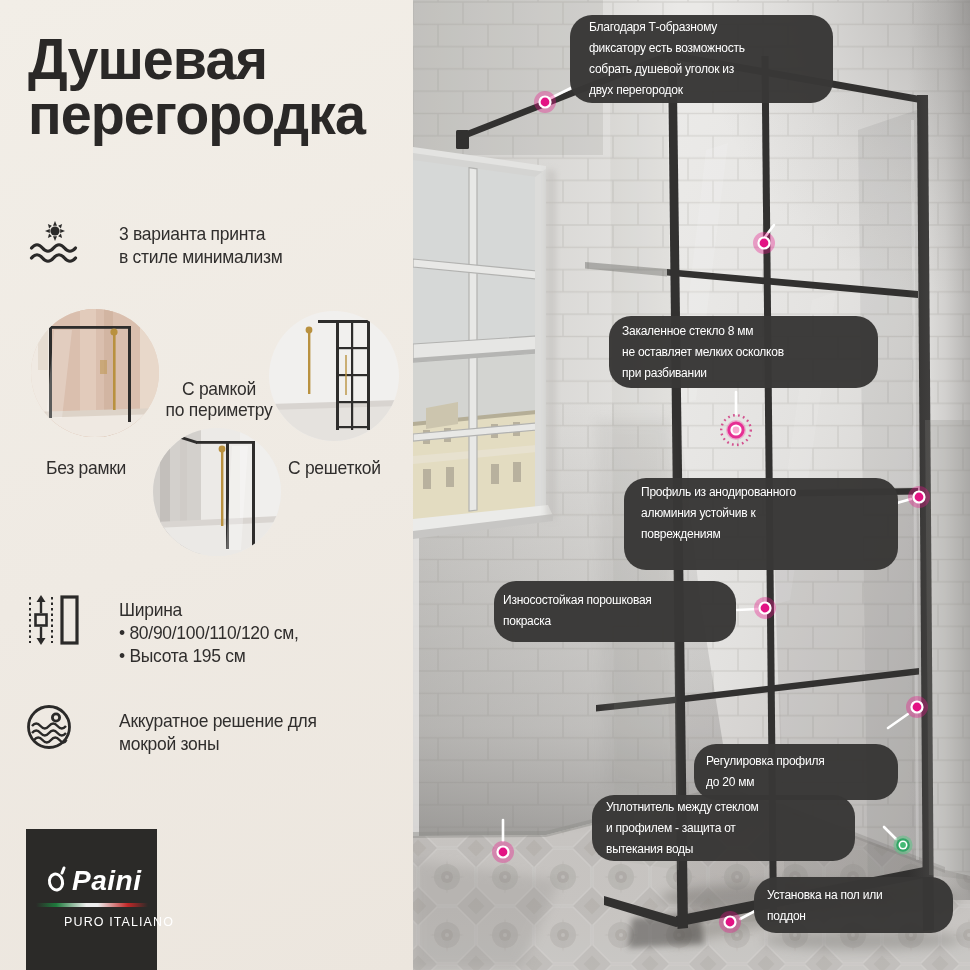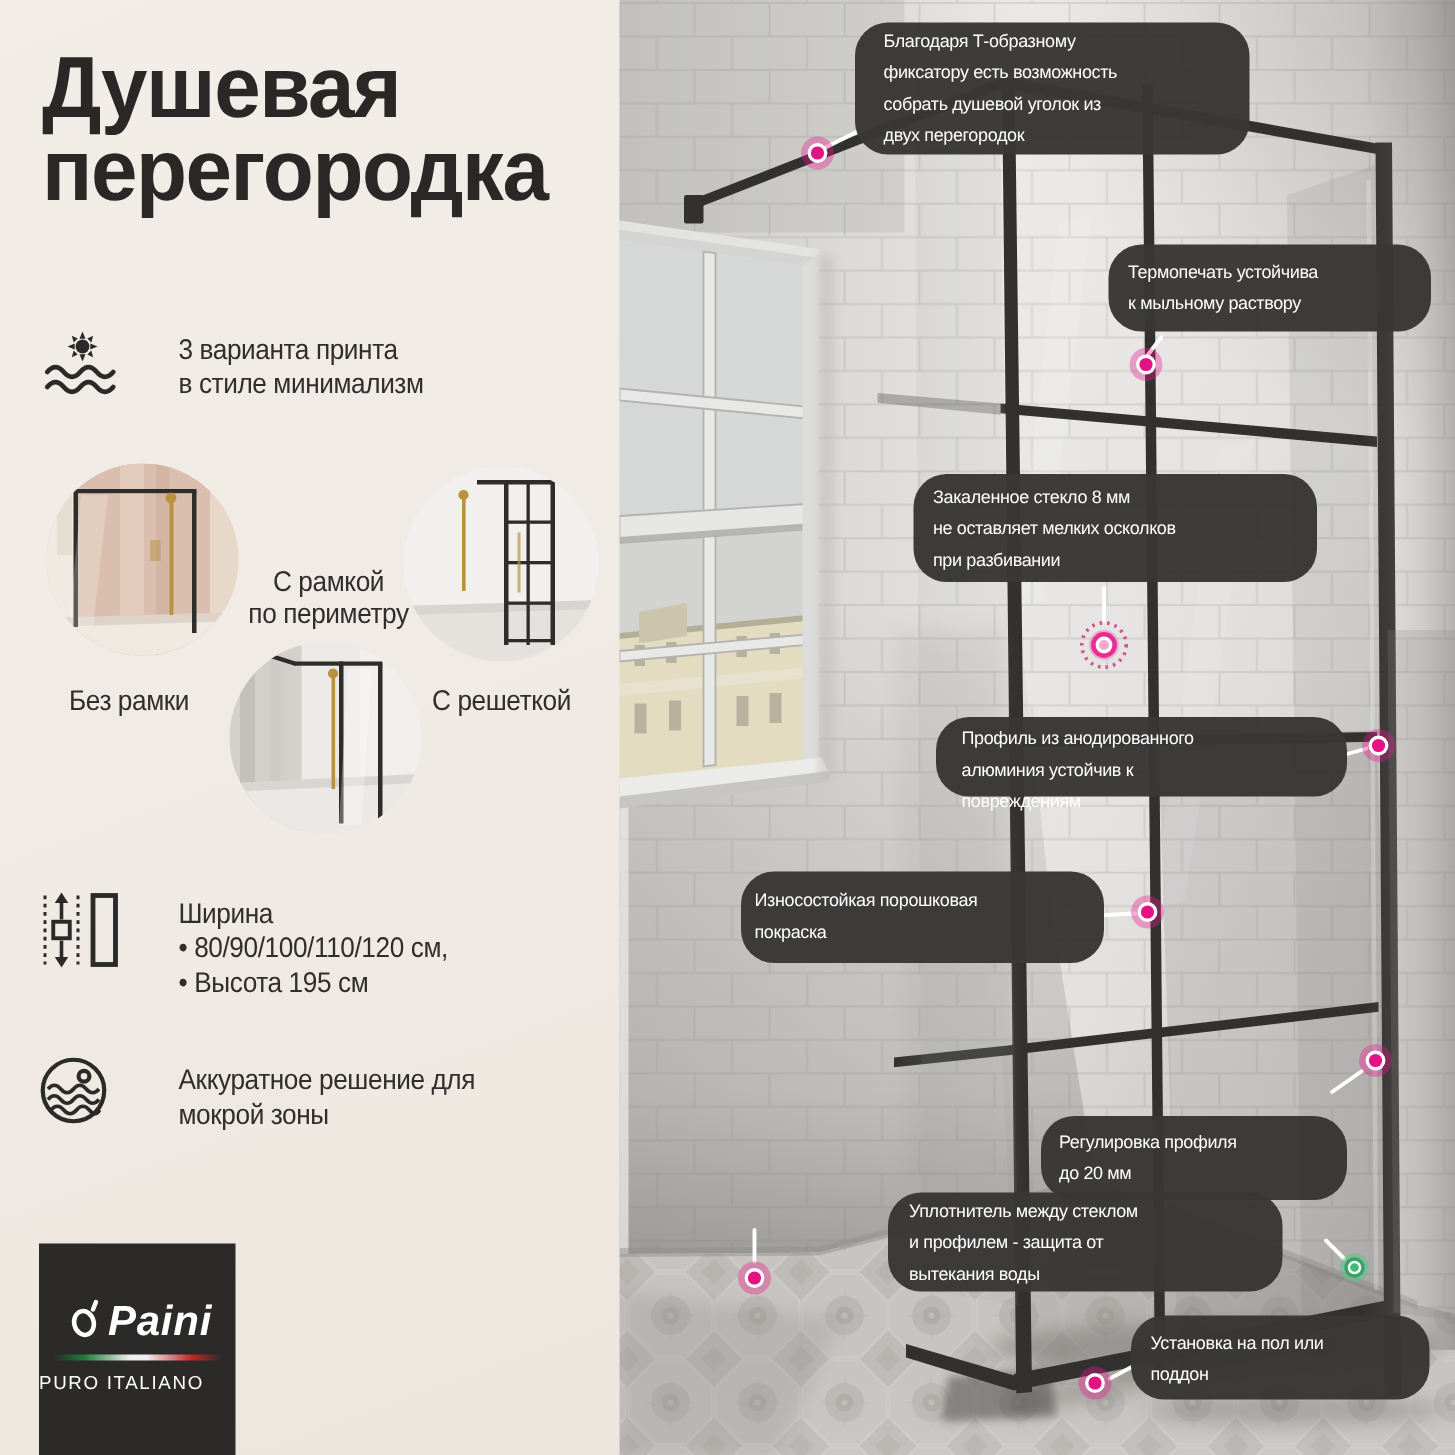--- a/index.html
+++ b/index.html
@@ -338,22 +338,21 @@
 
 <div style="position:absolute;left:26px;top:829px;width:131px;height:141px;background:#2b2a28"></div>
 <svg width="131" height="40" viewBox="0 0 131 40" style="position:absolute;left:26px;top:858px">
 <g fill="none" stroke="#fff" stroke-width="3" stroke-linecap="round">
 <ellipse cx="30" cy="24" rx="6.5" ry="8" transform="rotate(-14 30 24)"></ellipse>
 <line x1="38" y1="10" x2="36" y2="15"></line>
 </g>
 <text x="46" y="32" fill="#fff" font-family="Liberation Sans" font-size="28" font-style="italic" font-weight="bold" letter-spacing="0.5">Paini</text>
 </svg>
 <div style="position:absolute;left:36px;top:903px;width:112px;height:4px;background:linear-gradient(90deg,rgba(30,122,60,0),#1e7a3c 18%,#eee 45%,#eee 55%,#c02727 82%,rgba(192,39,39,0))"></div>
-<div style="position:absolute;left:26px;top:915px;width:148px;text-align:left;color:#fff;font-size:12.5px;letter-spacing:1.1px">PURO ITALIANO</div>
+<div style="position:absolute;left:26px;top:915px;width:148px;text-align:right;color:#fff;font-size:12.5px;letter-spacing:1.1px">PURO ITALIANO</div>
 
 <div class="co" style="left:570px;top:15px;width:263px;height:88px;padding:2px 0 0 19px">Благодаря Т-образному<br>фиксатору есть возможность<br>собрать душевой уголок из<br>двух перегородок</div>
-<div class="co" style="left:739px;top:163px;width:215px;height:58px;padding:8px 0 0 13px">Термопечать устойчива<br>к мыльному раствору</div>
 <div class="co" style="left:609px;top:316px;width:269px;height:72px;padding:5px 0 0 13px">Закаленное стекло 8 мм<br>не оставляет мелких осколков<br>при разбивании</div>
-<div class="co" style="left:624px;top:478px;width:274px;height:53px;padding:4px 0 0 17px">Профиль из анодированного<br>алюминия устойчив к<br>повреждениям</div>
+<div class="co" style="left:624px;top:478px;width:274px;height:92px;padding:4px 0 0 17px">Профиль из анодированного<br>алюминия устойчив к<br>повреждениям</div>
 <div class="co" style="left:494px;top:581px;width:242px;height:61px;padding:9px 0 0 9px">Износостойкая порошковая<br>покраска</div>
 <div class="co" style="left:694px;top:744px;width:204px;height:56px;padding:7px 0 0 12px">Регулировка профиля<br>до 20 мм</div>
 <div class="co" style="left:754px;top:877px;width:199px;height:56px;padding:8px 0 0 13px">Установка на пол или<br>поддон</div>
 <div class="co" style="left:592px;top:795px;width:263px;height:66px;padding:2px 0 0 14px">Уплотнитель между стеклом<br>и профилем - защита от<br>вытекания воды</div>
 </div>
 </body></html>

